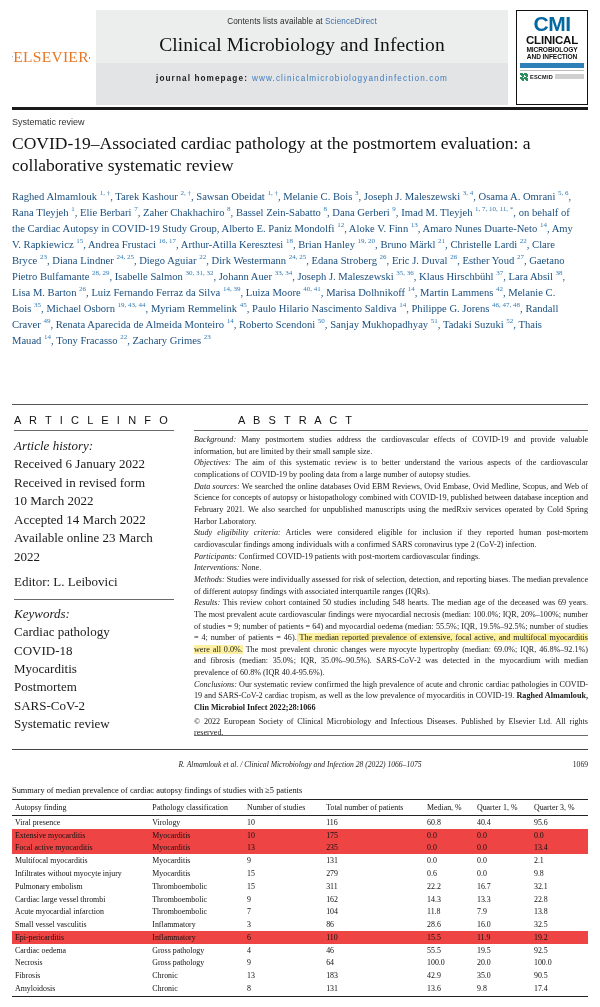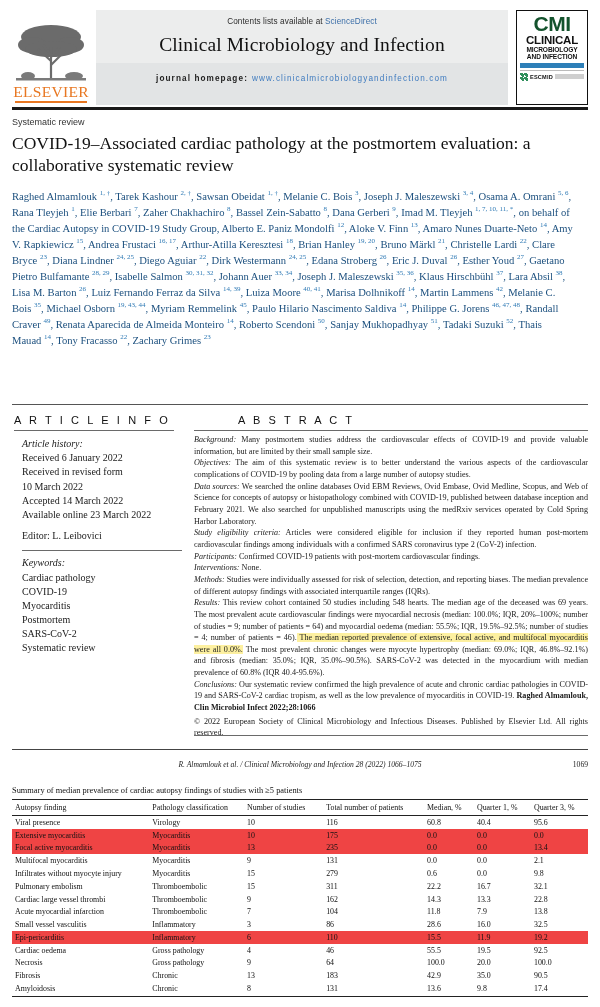--- a/index.html
+++ b/index.html
@@ -22,21 +22,21 @@
     position: absolute;
     left: 12px; top: 10px;
     width: 576px; height: 95px;
     display: flex;
     align-items: stretch;
   }
   .elsevier-logo {
     width: 78px;
     flex: 0 0 78px;
     display: flex;
-    flex-direction: column;
+    flex-direction: row;
     justify-content: flex-end;
     align-items: center;
     padding-bottom: 2px;
     box-sizing: border-box;
   }
   .tree-svg { display:block; }
   .elsevier-word {
     font-family: "Liberation Serif", serif;
     font-size: 15.5px;
     letter-spacing: 0.3px;
@@ -97,21 +97,21 @@
     width: 72px;
     border: 1.6px solid #111;
     background: #fff;
     display: flex;
     flex-direction: column;
     align-items: center;
     padding: 3px 3px 2px 3px;
     box-sizing: border-box;
     font-family: "Liberation Sans", sans-serif;
   }
-  .cmi-big { font-size: 21px; font-weight: 700; letter-spacing: -0.5px; line-height: 0.95; color:#14532d;}
+  .cmi-big { font-size: 21px; font-weight: 700; letter-spacing: -0.5px; line-height: 0.95; color:#0369a1;}
   .cmi-clinical { font-size: 11.5px; font-weight: 700; letter-spacing: -0.2px; line-height: 1.05; color:#111;}
   .cmi-sub { font-size: 6.6px; font-weight: 700; letter-spacing: -0.1px; line-height: 1.12; color:#111; text-align:center;}
   .cmi-bar { width: 100%; height: 5px; background: #2d7fb8; margin: 2px 0 2px 0;}
   .cmi-escmid {
     width: 100%;
     display:flex; align-items:center; gap:2px;
     border-top: 1px solid #bbb;
     padding-top: 2px;
   }
   .escmid-mark { width:8px; height:8px; background:#2f8f5b; flex:0 0 8px;
@@ -149,23 +149,23 @@
   .colhead {
     position:absolute;
     font-family:"Liberation Sans", sans-serif;
     font-size:11px; letter-spacing:2.6px; color:#111; font-weight:400;
   }
   #info-head { left:14px; top:414px; }
   #abs-head  { left:194px; top:414px;margin-left:44px; }
   .rule-thin { position:absolute; height:1px; background:#6a6a6a; }
 
   .info-col {
-    position:absolute; left:22px; top:437px; width:160px;
-    font-family:"Liberation Serif", serif;
-    font-size:10px; line-height:1.42; color:#1a1a1a;
+    position:absolute; left:14px; top:437px; width:160px;
+    font-family:"Liberation Serif", serif;
+    font-size:13px; line-height:1.42; color:#1a1a1a;
   }
   .info-col .it { font-style: italic; }
   .info-block { margin:0 0 7px 0; }
   .kw-line { }
 
   .abstract-col {
     position:absolute; left:194px; top:434px; width:394px;
     font-family:"Liberation Serif", serif;
     font-size:8.15px; line-height:1.43; color:#1a1a1a;
     text-align: justify;
@@ -307,21 +307,21 @@
       <div>Received in revised form</div>
       <div>10 March 2022</div>
       <div>Accepted 14 March 2022</div>
       <div>Available online 23 March 2022</div>
     </div>
     <div class="info-block">Editor: L. Leibovici</div>
     <div class="rule-thin" style="position:relative; left:0; top:0; width:160px; margin:1px 0 5px 0;"></div>
     <div class="info-block" style="margin-bottom:0;">
       <div class="it">Keywords:</div>
       <div class="kw-line">Cardiac pathology</div>
-      <div class="kw-line">COVID-19</div>
+      <div class="kw-line">COVID-18</div>
       <div class="kw-line">Myocarditis</div>
       <div class="kw-line">Postmortem</div>
       <div class="kw-line">SARS-CoV-2</div>
       <div class="kw-line">Systematic review</div>
     </div>
   </div>
 
   <div class="abstract-col">
     <p><span id="abs-sections"><span class="lbl">Background:</span><span> Many postmortem studies address the cardiovascular effects of COVID-19 and provide valuable information, but are limited by their small sample size.</span><br><span class="lbl">Objectives:</span><span> The aim of this systematic review is to better understand the various aspects of the cardiovascular complications of COVID-19 by pooling data from a large number of autopsy studies.</span><br><span class="lbl">Data sources:</span><span> We searched the online databases Ovid EBM Reviews, Ovid Embase, Ovid Medline, Scopus, and Web of Science for concepts of autopsy or histopathology combined with COVID-19, published between database inception and February 2021. We also searched for unpublished manuscripts using the medRxiv services operated by Cold Spring Harbor Laboratory.</span><br><span class="lbl">Study eligibility criteria:</span><span> Articles were considered eligible for inclusion if they reported human post-mortem cardiovascular findings among individuals with a confirmed SARS coronavirus type 2 (CoV-2) infection.</span><br><span class="lbl">Participants:</span><span> Confirmed COVID-19 patients with post-mortem cardiovascular findings.</span><br><span class="lbl">Interventions:</span><span> None.</span><br><span class="lbl">Methods:</span><span> Studies were individually assessed for risk of selection, detection, and reporting biases. The median prevalence of different autopsy findings with associated interquartile ranges (IQRs).</span><br></span><span class="lbl">Results:</span><span> This review cohort contained 50 studies including 548 hearts. The median age of the deceased was 69 years. The most prevalent acute cardiovascular findings were myocardial necrosis (median: 100.0%; IQR, 20%–100%; number of studies = 9; number of patients = 64) and myocardial oedema (median: 55.5%; IQR, 19.5%–92.5%; number of studies = 4; number of patients = 46).</span><span class="hl"> The median reported prevalence of extensive, focal active, and multifocal myocarditis were all 0.0%.</span><span> The most prevalent chronic changes were myocyte hypertrophy (median: 69.0%; IQR, 46.8%–92.1%) and fibrosis (median: 35.0%; IQR, 35.0%–90.5%). SARS-CoV-2 was detected in the myocardium with median prevalence of 60.8% (IQR 40.4-95.6%).</span><br><span class="lbl">Conclusions:</span><span> Our systematic review confirmed the high prevalence of acute and chronic cardiac pathologies in COVID-19 and SARS-CoV-2 cardiac tropism, as well as the low prevalence of myocarditis in COVID-19. </span><span class="lblb">Raghed Almamlouk, Clin Microbiol Infect 2022;28:1066</span></p>
     <span class="copyright">© 2022 European Society of Clinical Microbiology and Infectious Diseases. Published by Elsevier Ltd. All rights reserved.</span>

